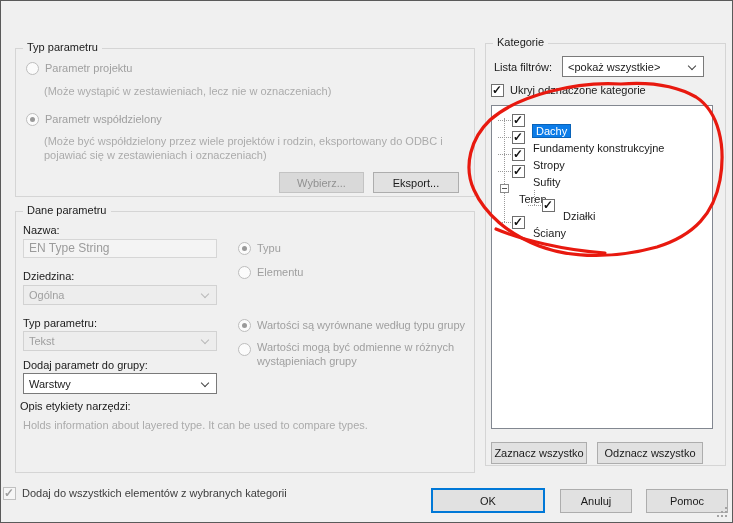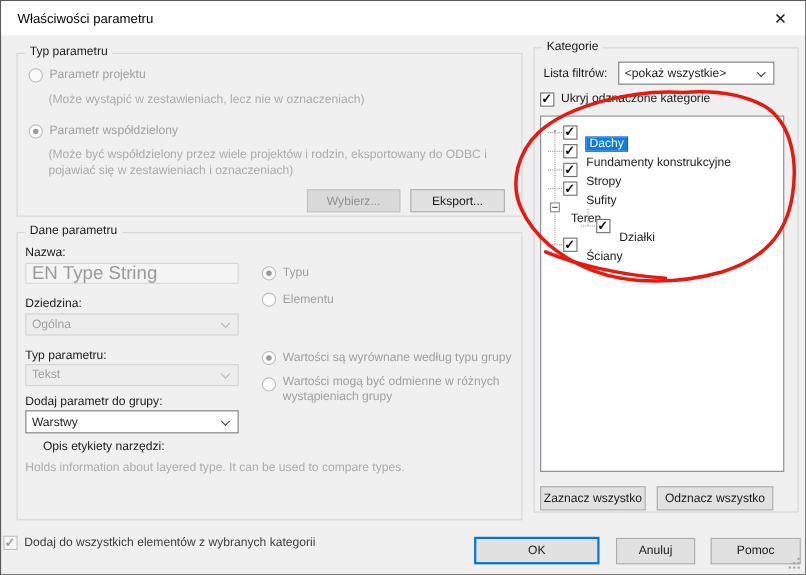--- a/index.html
+++ b/index.html
@@ -28,21 +28,21 @@
   .cb.dis{border-color:#c0c0c0;background:#f6f6f6;}
   .cb.dis.checked::after{color:#a0a0a0;}
   .ctl-row{position:absolute;display:flex;align-items:flex-start;gap:6px;}
   .dis-text{color:#9f9f9f;}
   .note{color:#ababab;line-height:14px;}
   
   .btn{position:absolute;background:#e1e1e1;border:1px solid #adadad;display:flex;align-items:center;justify-content:center;font-size:11px;color:#1a1a1a;cursor:pointer;}
   .btn.disabled{background:#d9d9d9;border-color:#c3c3c3;color:#919191;cursor:default;}
   .btn.default{border:2px solid #0078d7;}
   
-  .tbox{position:absolute;border:1px solid #d6d6d6;background:#f4f4f4;color:#9b9b9b;font-family:"Liberation Sans",sans-serif;font-size:17px;padding:0 5px;}
+  .tbox{position:absolute;border:1px solid #d6d6d6;background:#f4f4f4;color:#9b9b9b;font-family:"Liberation Sans",sans-serif;font-size:12px;padding:0 5px;}
   .combo{position:absolute;border:1px solid #7a7a7a;background:#fff;display:flex;align-items:center;padding:0 5px;cursor:pointer;}
   .combo .chev{position:absolute;right:8px;top:5px;width:6px;height:6px;border-right:1.4px solid #444;border-bottom:1.4px solid #444;transform:rotate(45deg);}
   .combo.dis{border-color:#d2d2d2;background:#ededed;color:#9f9f9f;cursor:default;}
   .combo.dis .chev{border-color:#b9b9b9;}
   
   .listbox{position:absolute;left:5px;top:61px;width:222px;height:324px;background:#fff;border:1px solid #828790;padding-top:6px;overflow:hidden;}
   .vguide{position:absolute;border-left:1px dotted #9a9a9a;}
   .trow{height:17px;position:relative;display:flex;align-items:center;padding-left:6px;cursor:pointer;}
   .stub{width:13px;height:1px;border-top:1px dotted #9a9a9a;flex:none;}
   .tree-cb{margin-left:1px;border-color:#6e6e6e;}
@@ -55,24 +55,20 @@
   .grip{position:absolute;right:5px;bottom:5px;width:2px;height:2px;background:#a3a3a3;
     box-shadow:0 -4px #a3a3a3,0 -8px #a3a3a3,-4px 0 #a3a3a3,-8px 0 #a3a3a3,-4px -4px #a3a3a3;}
   .annotation{position:absolute;left:0;top:0;pointer-events:none;z-index:50;}
   label,span,div{cursor:default;}
 </style>
 </head>
 <body>
 
 <div class="dialog">
 
-  <div class="titlebar">
-    <div class="title-text">Właściwości parametru</div>
-    <div class="close-btn">✕</div>
-  </div>
 
   <div class="group g-type">
     <span class="glabel">Typ parametru</span>
     <div class="ctl-row" style="left:10px;top:13px;">
       <span class="radio dis"></span>
       <span class="dis-text">Parametr projektu</span>
     </div>
     <div class="note" style="position:absolute;left:28px;top:35px;width:420px;">(Może wystąpić w zestawieniach, lecz nie w oznaczeniach)</div>
     <div class="ctl-row" style="left:10px;top:64px;">
       <span class="radio dis on"></span>
@@ -118,21 +114,21 @@
       <span class="radio dis" style="margin-top:3px;"></span>
       <span class="dis-text" style="width:208px;line-height:14px;">Wartości mogą być odmienne w różnych wystąpieniach grupy</span>
     </div>
 
     <div style="position:absolute;left:7px;top:147px;">Dodaj parametr do grupy:</div>
     <div class="combo" style="left:7px;top:161px;width:194px;height:21px;">
       <span>Warstwy</span>
       <span class="chev" style="top:6px;"></span>
     </div>
 
-    <div style="position:absolute;left:23px;top:188px;">Opis etykiety narzędzi:</div>
+    <div style="position:absolute;left:4px;top:188px;">Opis etykiety narzędzi:</div>
     <div class="note" style="position:absolute;left:7px;top:206px;width:440px;">Holds information about layered type. It can be used to compare types.</div>
   </div>
 
   <div class="group g-cat">
     <span class="glabel">Kategorie</span>
 
     <div style="position:absolute;left:8px;top:17px;">Lista filtrów:</div>
     <div class="combo" style="left:76px;top:12px;width:142px;height:21px;">
       <span>&lt;pokaż wszystkie&gt;</span>
       <span class="chev" style="top:6px;"></span>

